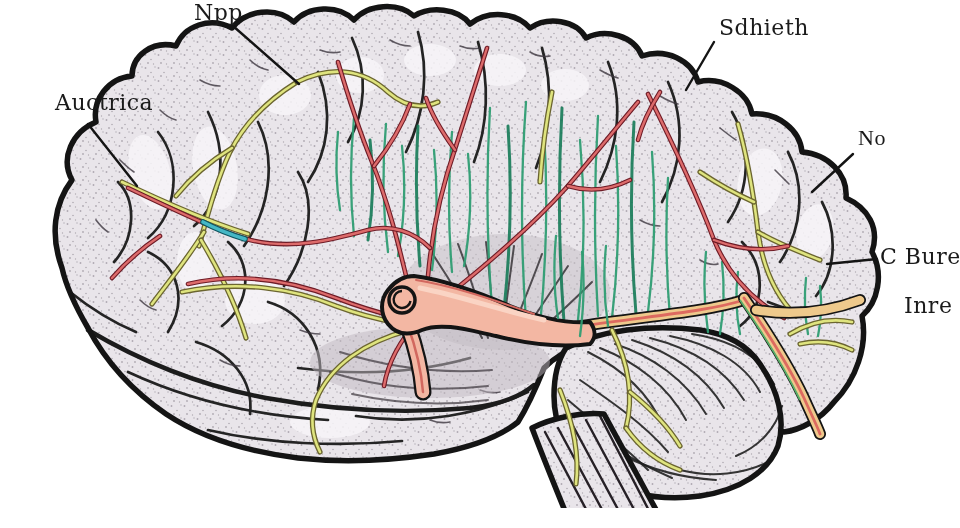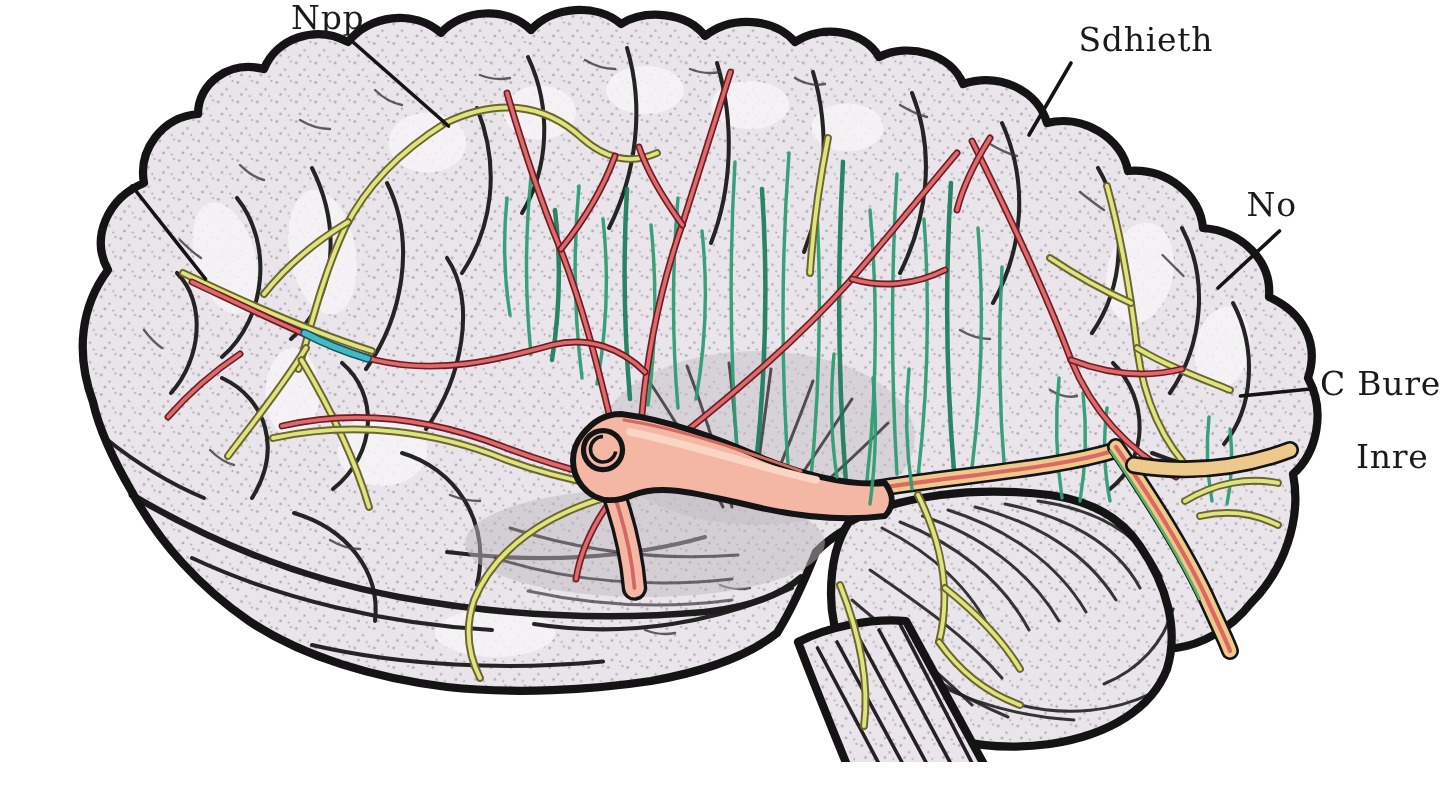--- a/index.html
+++ b/index.html
@@ -345,17 +345,18 @@
     <g>
       <line class="ld" x1="233" y1="26" x2="299" y2="84"></line>
       <line class="ld" x1="88" y1="124" x2="137" y2="186"></line>
       <line class="ld" x1="714" y1="42" x2="686" y2="90"></line>
       <line class="ld" x1="853" y1="154" x2="812" y2="192"></line>
       <line class="ld" x1="877" y1="259" x2="827" y2="264"></line>
     </g>
   </svg>
 
   <div class="lbl" style="left:194px;top:0px;">Npp</div>
+  <div class="lbl" style="left:55px;top:90px;">Auctrica</div>
   <div class="lbl" style="left:719px;top:15px;">Sdhieth</div>
-  <div class="lbl" style="left:831px;top:125px;">No</div>
+  <div class="lbl" style="left:858px;top:125px;font-family:Liberation Serif, serif;">No</div>
   <div class="lbl" style="left:880px;top:244px;">C Bure</div>
   <div class="lbl" style="left:904px;top:293px;">Inre</div>
 </div>
 
 </body></html>

